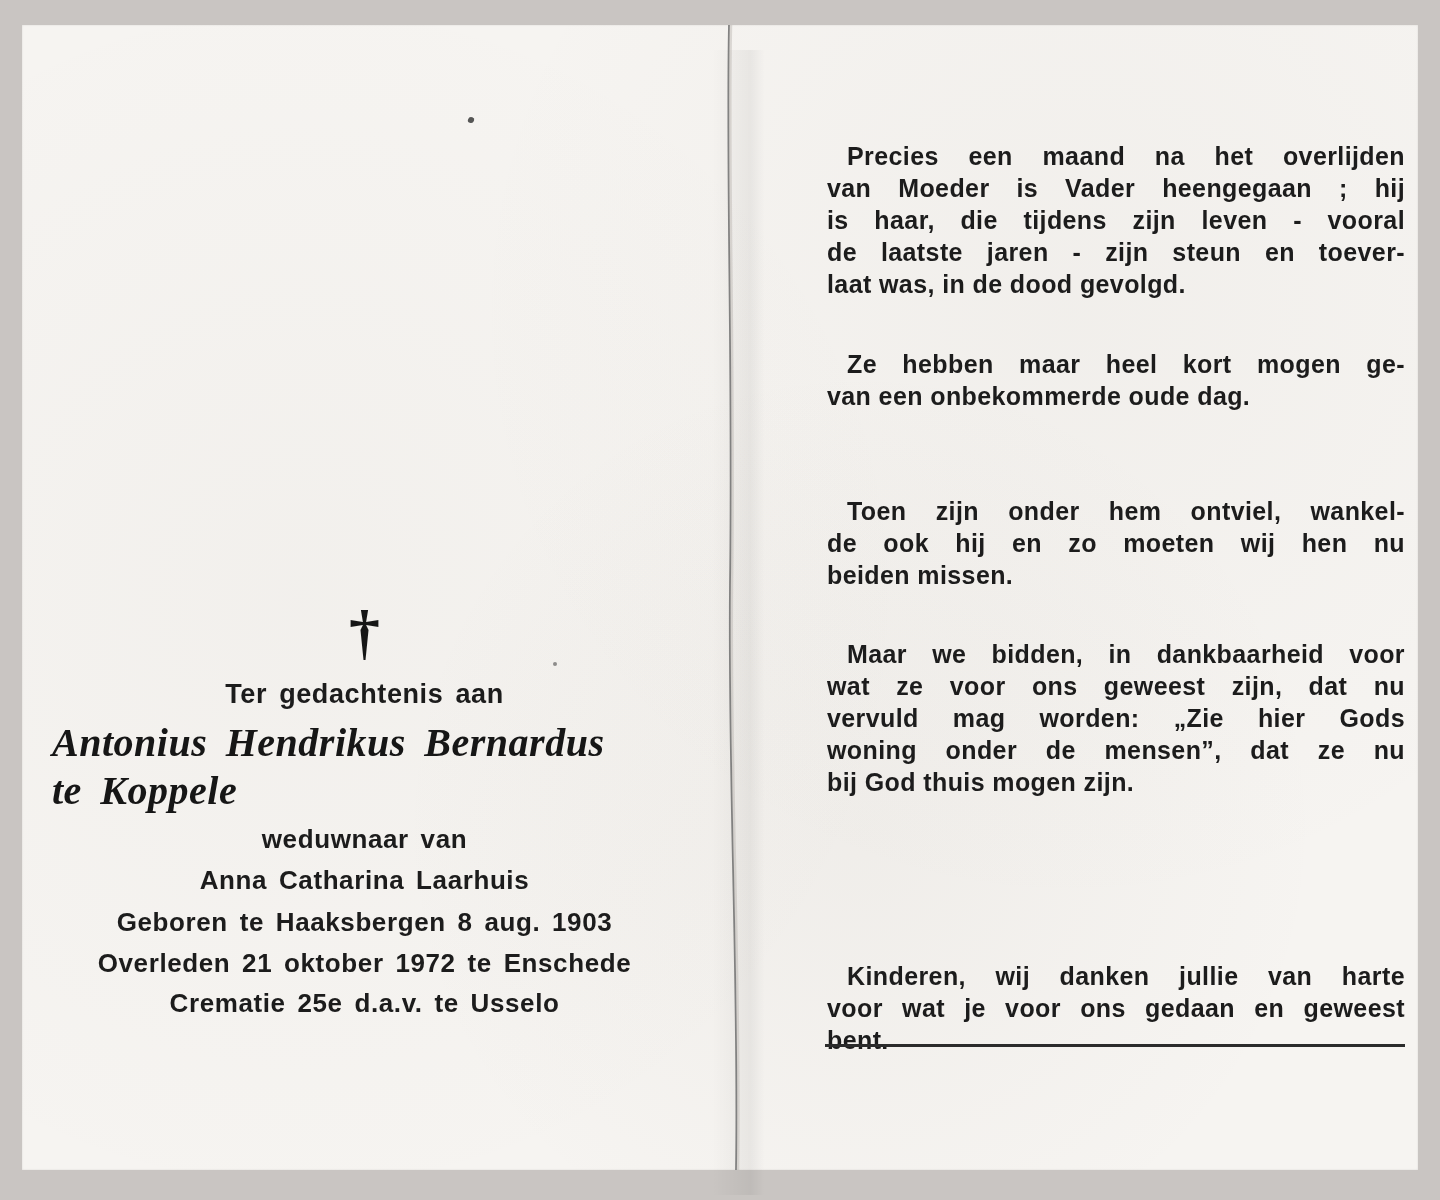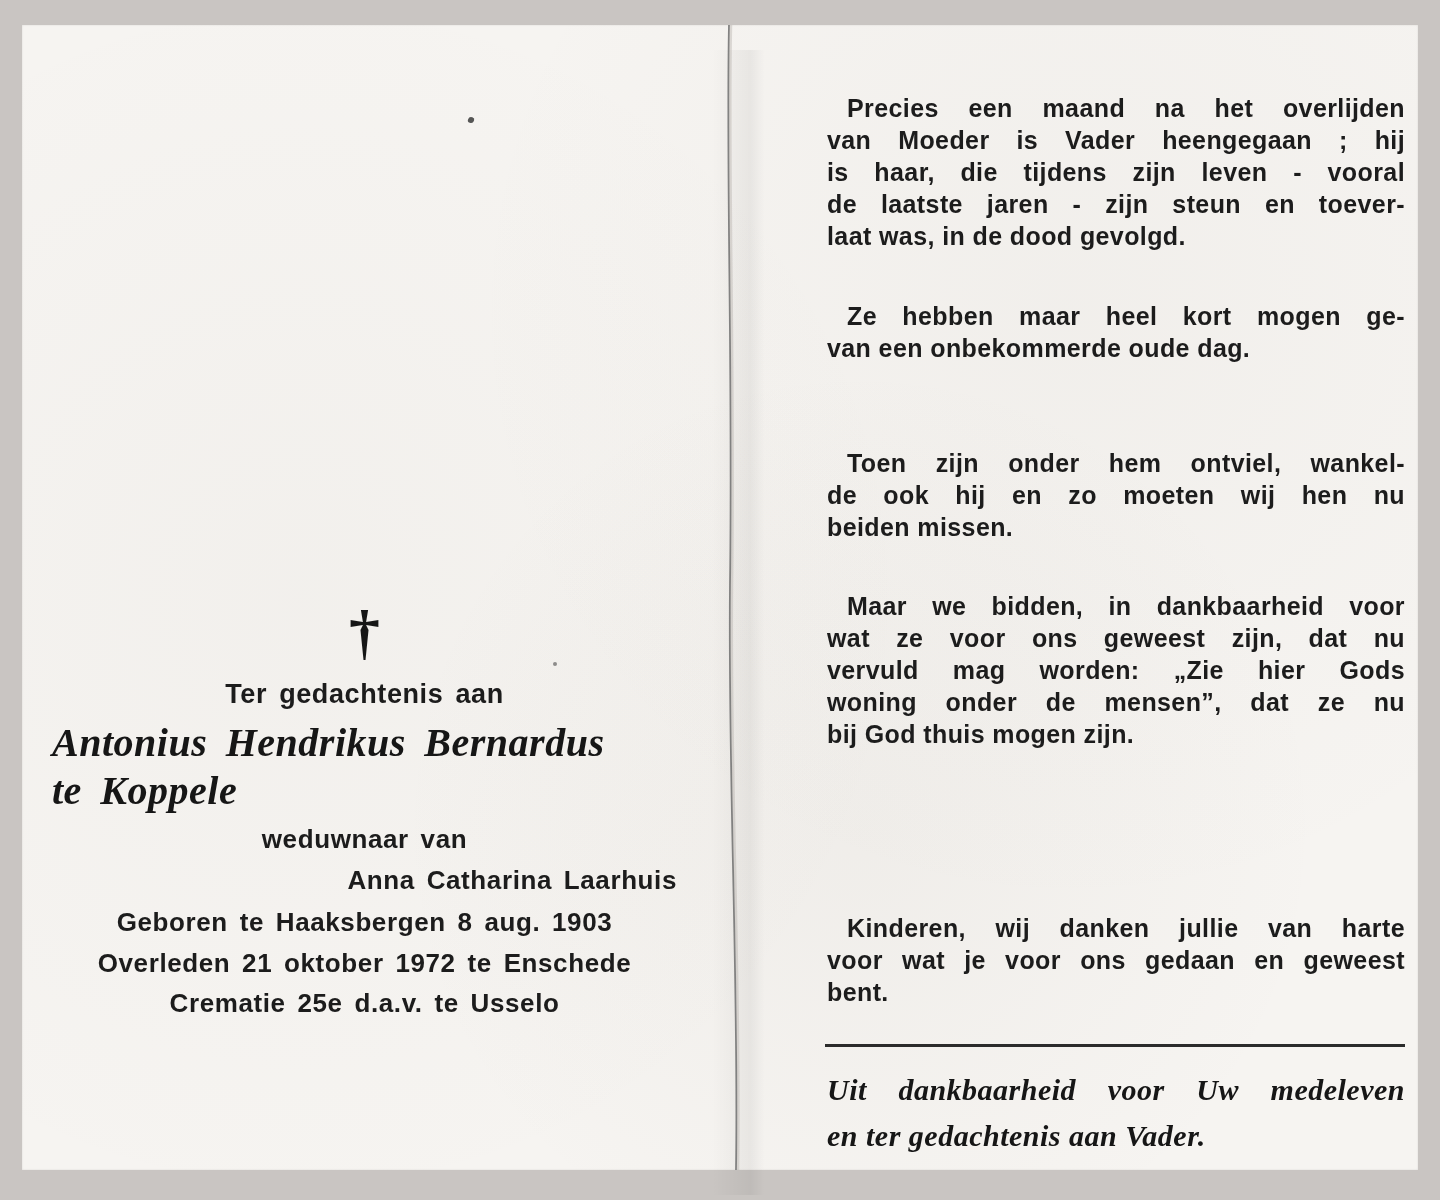--- a/index.html
+++ b/index.html
@@ -57,21 +57,21 @@
   }
 
   
   .para { position: absolute; left: 805px; width: 578px; color: #1c1c1c; }
   .ln {
     font-weight: 700; font-size: 25px; line-height: 32px;
     letter-spacing: 0.4px;
     text-align: justify; text-align-last: justify;
     white-space: normal; overflow: hidden; height: 32px;
   }
-  .ln.first { padding-left: 20px; }
+  .ln.first { padding-left: 20px; margin-top: 48px; }
   .ln.last  { text-align-last: left; }
 
   .rule {
     position: absolute; left: 803px; top: 1019px;
     width: 580px; height: 3px; background: #2b2b2b;
   }
 
   .closing { position: absolute; left: 805px; top: 1042px; width: 578px; color: #161616; }
   .closing .cln {
     font-family: "Liberation Serif", serif;
@@ -92,21 +92,21 @@
 <body>
 
 <div class="stage">
   <div class="card">
 
     <div class="cross">†</div>
     <div class="lp-line" style="top:654px; font-size:27px;">Ter gedachtenis aan</div>
     <div class="name-line" style="top:694px;">Antonius Hendrikus Bernardus</div>
     <div class="name-line" style="top:742px;">te Koppele</div>
     <div class="lp-line" style="top:799px;">weduwnaar van</div>
-    <div class="lp-line" style="top:840px;text-align:right;">Anna Catharina Laarhuis</div>
+    <div class="lp-line" style="top:840px;">Anna Catharina Laarhuis</div>
     <div class="lp-line" style="top:882px;">Geboren te Haaksbergen 8 aug. 1903</div>
     <div class="lp-line" style="top:923px;">Overleden 21 oktober 1972 te Enschede</div>
     <div class="lp-line" style="top:963px;">Crematie 25e d.a.v. te Usselo</div>
 
     <div class="para" style="top:67px;">
       <div class="ln first">Precies een maand na het overlijden</div>
       <div class="ln">van Moeder is Vader heengegaan ; hij</div>
       <div class="ln">is haar, die tijdens zijn leven - vooral</div>
       <div class="ln">de laatste jaren - zijn steun en toever-</div>
       <div class="ln last">laat was, in de dood gevolgd.</div>
@@ -133,24 +133,20 @@
 
 
     <div class="para" style="top:887px;">
       <div class="ln first">Kinderen, wij danken jullie van harte</div>
       <div class="ln">voor wat je voor ons gedaan en geweest</div>
       <div class="ln last">bent.</div>
     </div>
 
     <div class="rule"></div>
 
-    <div class="closing">
-      <div class="cln">Uit dankbaarheid voor Uw medeleven</div>
-      <div class="cln last">en ter gedachtenis aan Vader.</div>
-    </div>
 
     <div class="fold-shade"></div>
     <svg class="crease-svg" width="1396" height="1145" viewBox="0 0 1396 1145">
       <path d="M707,0 C704,150 711,350 708,560 C706,760 717,960 714,1145" stroke="#6e6e6e" stroke-width="1.8" fill="none" opacity="0.85"></path>
       <path d="M709,0 C706,150 713,350 710,560 C708,760 719,960 716,1145" stroke="#aaa49e" stroke-width="2.5" fill="none" opacity="0.35"></path>
     </svg>
 
     <div class="speck s1"></div>
     <div class="speck s2"></div>
   </div>

